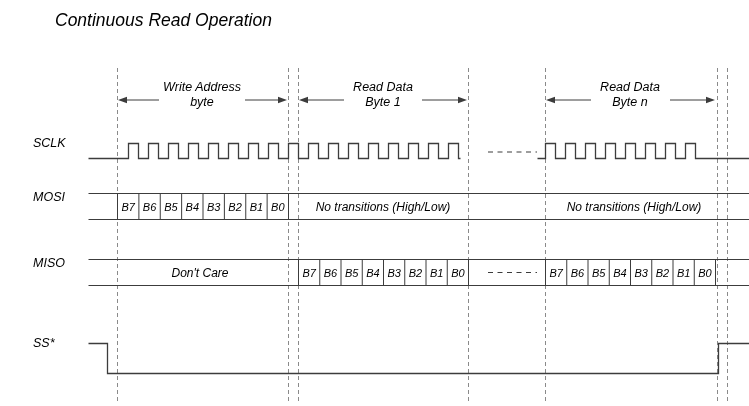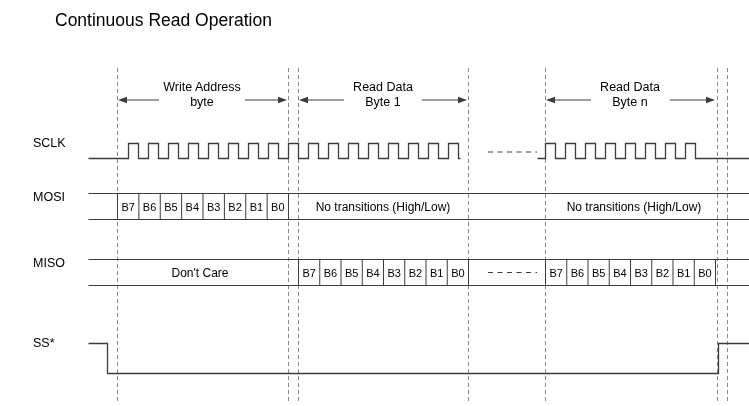--- a/index.html
+++ b/index.html
@@ -1,16 +1,16 @@
 <!DOCTYPE html>
 <html style="--bg: #ffffff; --line: #3c3c3c; --boundary: #8a8a8a; --text: #000000;"><head>
 <meta charset="utf-8">
 <style>
   html,body{margin:0;padding:0;background:#fff;}
-  .stage{position:relative;width:749px;height:402px;background:var(--bg,#fff);overflow:hidden;}
+  .stage{position:relative;width:749px;height:402px;background:var(--bg,#fff);overflow:hidden;font-style:italic;}
   svg text{font-family:"Liberation Sans","DejaVu Sans",sans-serif;fill:var(--text,#000);}
   .title{font-size:17.5px;}
   .siglabel{font-size:12.5px;}
   .phaselabel{font-size:12.5px;text-anchor:middle;}
   .bitlabel{font-size:11px;text-anchor:middle;}
   .annot{font-size:12px;text-anchor:middle;}
   .wave{stroke:var(--line,#3c3c3c);stroke-width:1.3;fill:none;}
   .rail{stroke:var(--line,#3c3c3c);stroke-width:1.1;fill:none;}
   .divider{stroke:var(--line,#3c3c3c);stroke-width:1;}
   .boundary{stroke:var(--boundary,#8a8a8a);stroke-width:1;stroke-dasharray:4 3;}

